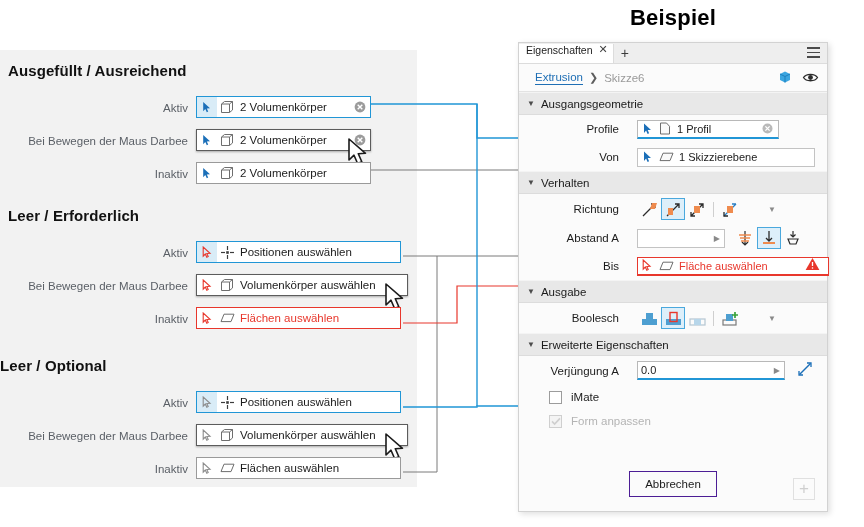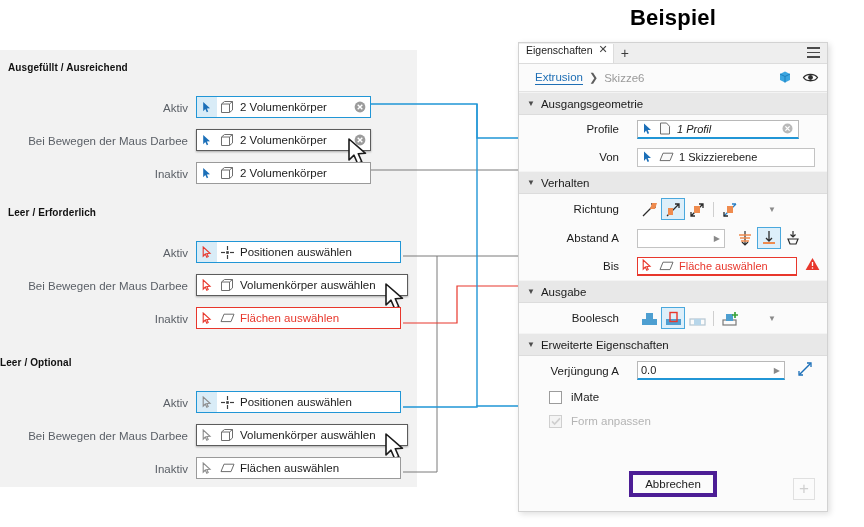--- a/index.html
+++ b/index.html
@@ -9,21 +9,21 @@
     font-family:"Liberation Sans","DejaVu Sans",sans-serif;
     -webkit-font-smoothing:antialiased;
   }
 
   
   #left-panel{
     position:absolute;left:0;top:50px;width:417px;height:437px;
     background:#f2f2f2;
   }
   .spec-group-title{
-    position:absolute;font-size:10px;font-weight:bold;color:#111;
+    position:absolute;font-size:15px;font-weight:bold;color:#111;
     letter-spacing:.1px;white-space:nowrap;
   }
   .spec-row{position:absolute;height:24px;}
   .spec-label{
     position:absolute;right:0;top:0;height:24px;line-height:24px;
     font-size:11.5px;color:#5a5f66;white-space:nowrap;text-align:right;
   }
   .selfield{
     position:absolute;top:0;height:22px;box-sizing:border-box;
     background:#ffffff;display:flex;align-items:center;
@@ -118,21 +118,21 @@
   .chkbox{width:13px;height:13px;border:1px solid #9c9c9c;background:#fff;box-sizing:border-box;
           display:flex;align-items:center;justify-content:center;}
   .chkbox.dis{border:1px solid #cfcfcf;background:#f4f4f4;}
   .chklbl{font-size:11.5px;color:#1b1b1b;margin-left:9px;}
   .chklbl.dis{color:#b4b4b4;text-align:right;}
 
   .btnrow{position:absolute;left:0;right:0;bottom:8px;height:32px;}
   .dlgbtn{
     position:absolute;height:26px;box-sizing:border-box;
     display:flex;align-items:center;justify-content:center;
-    font-size:11.5px;background:#fbfbfb;border:4px solid #4c1d95;
+    font-size:11.5px;background:#fbfbfb;border:1px solid #4c1d95;
   }
   .dlgbtn.dis{color:#b0b0b0;border:1px solid #d4d4d4;box-shadow:0 0 0 1px #e6f0f7;}
   .dlgbtn.norm{color:#1b1b1b;}
   .plusbtn{
     position:absolute;right:12px;bottom:11px;width:22px;height:22px;
     border:1px solid #e0e0e0;box-sizing:border-box;display:flex;
     align-items:center;justify-content:center;color:#cfcfcf;font-size:17px;
   }
 </style>
 </head>
@@ -375,21 +375,21 @@
     </span>
   </div>
 
   <div class="sect-head">
     <span class="sect-arrow">▼</span>
     <span class="sect-title">Ausgangsgeometrie</span>
   </div>
 
   <div class="prow" style="height:28px;">
     <span class="plabel">Profile</span>
-    <div class="pfield u-blue" style="width:162px;font-style:italic;">
+    <div class="pfield u-blue" style="width:142px;">
       <span style="width:18px;display:flex;align-items:center;justify-content:center;">
         <svg width="9" height="12" viewBox="0 0 9 12">
             <path d="M1 0.6 L1 10 L3.1 7.6 L4.6 11 L6.1 10.3 L4.7 7.1 L8 7 Z" fill="#1b6fb8"></path>
           </svg>
       </span>
       <span style="width:18px;display:flex;align-items:center;justify-content:center;">
         <svg width="12" height="13" viewBox="0 0 12 13">
             <path d="M1.5 1 L7.5 1 L10.5 4.3 L10.5 12 L1.5 12 Z" fill="#fafafa" stroke="#6e6e6e" stroke-width="1"></path>
           </svg>
       </span>
@@ -481,21 +481,21 @@
         <svg width="18" height="18" viewBox="0 0 18 18">
             <path d="M9 2 L9 8 M6.5 5.5 L9 8 L11.5 5.5" stroke="#2b2b2b" stroke-width="1.2" fill="none"></path>
             <path d="M4 10 L14 10 L12 15 L6 15 Z" fill="none" stroke="#2b2b2b" stroke-width="1.2"></path>
           </svg>
       </span>
     </div>
   </div>
 
   <div class="prow" style="height:28px;">
     <span class="plabel">Bis</span>
-    <div class="pfield u-red" style="width:160px;">
+    <div class="pfield u-red" style="width:192px;">
       <span style="width:18px;display:flex;align-items:center;justify-content:center;">
         <svg width="10" height="13" viewBox="0 0 10 13">
             <path d="M1.2 1 L1.2 10.2 L3.3 8 L4.8 11.3 L6.2 10.6 L4.8 7.4 L8 7.3 Z" fill="none" stroke="#e8372c" stroke-width="1.1"></path>
           </svg>
       </span>
       <span style="width:20px;display:flex;align-items:center;justify-content:center;">
         <svg width="15" height="10" viewBox="0 0 15 10">
             <path d="M4 1.2 L14 1.2 L11 8.6 L1 8.6 Z" fill="none" stroke="#6e6e6e" stroke-width="1"></path>
           </svg>
       </span>

